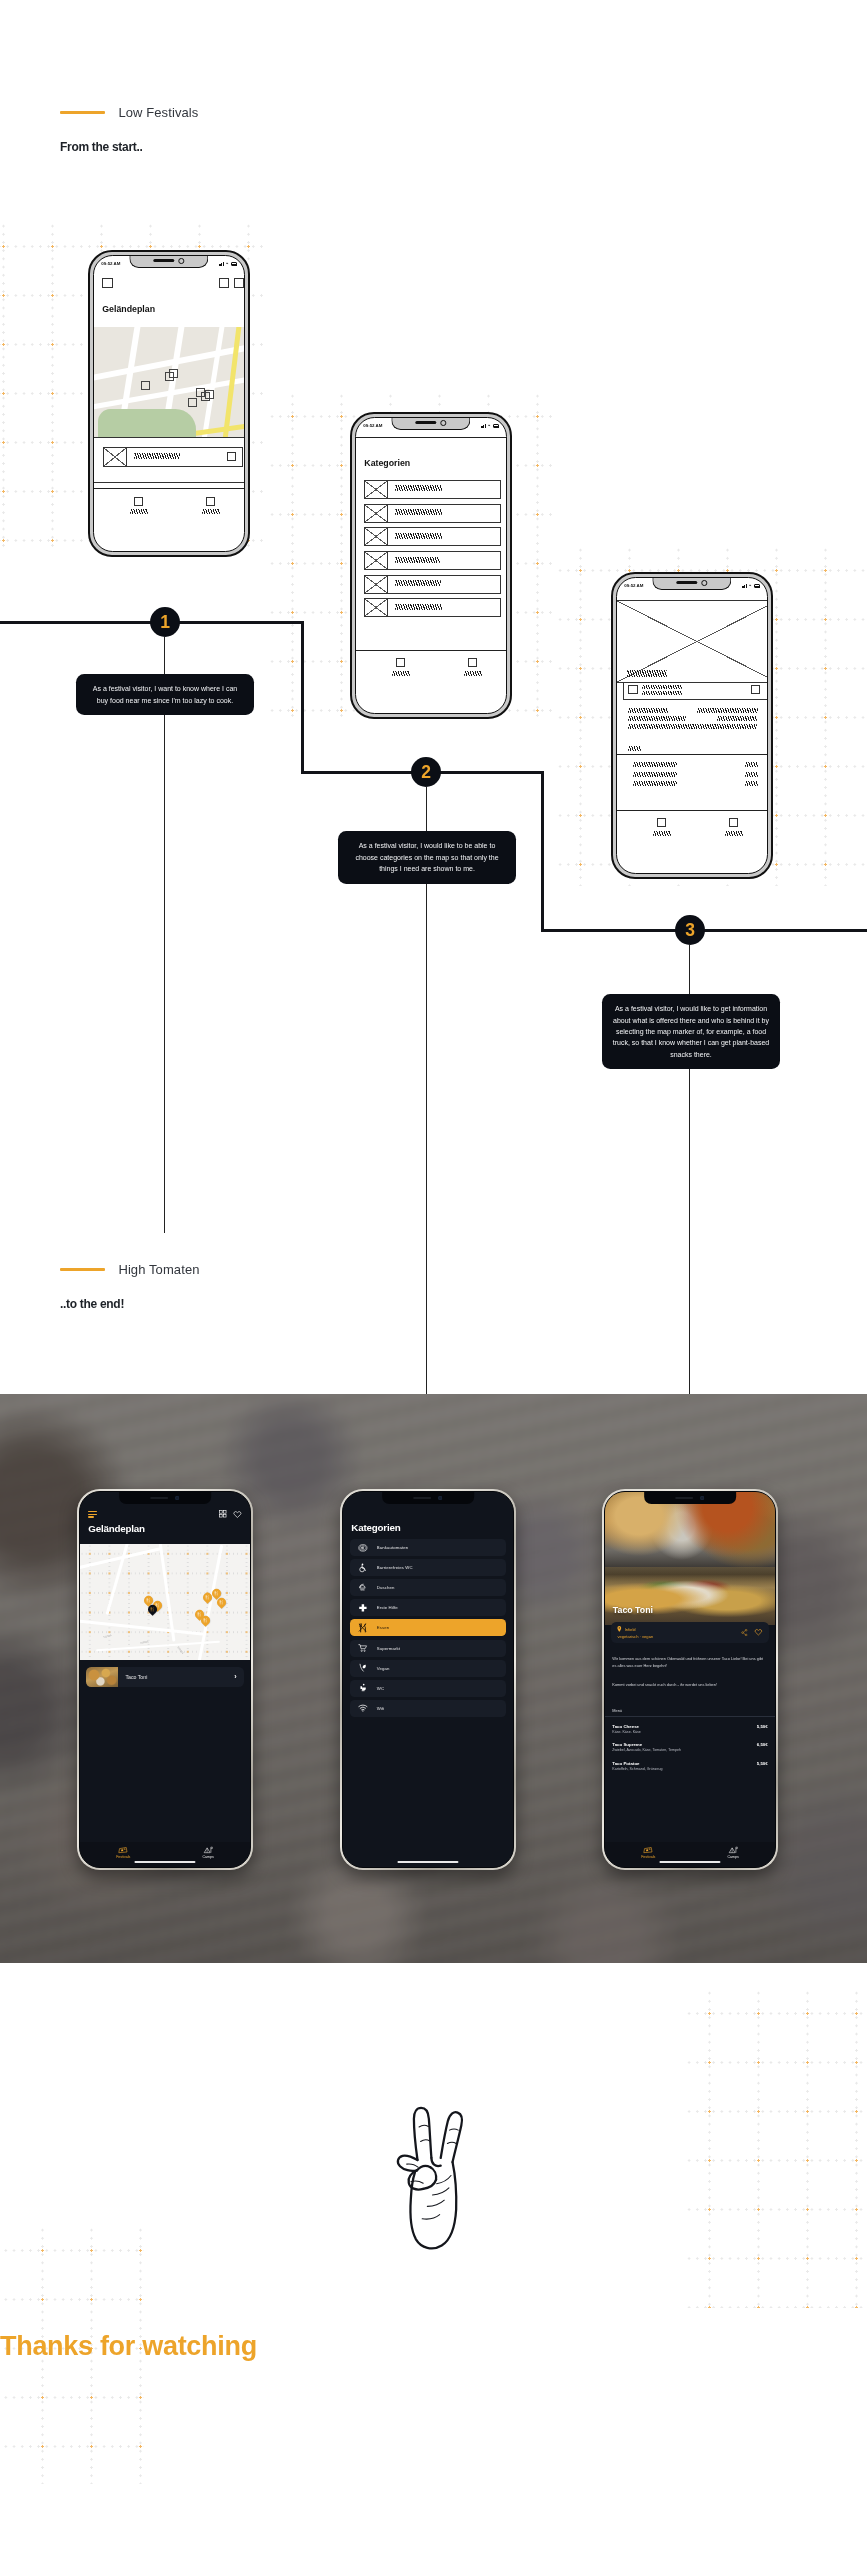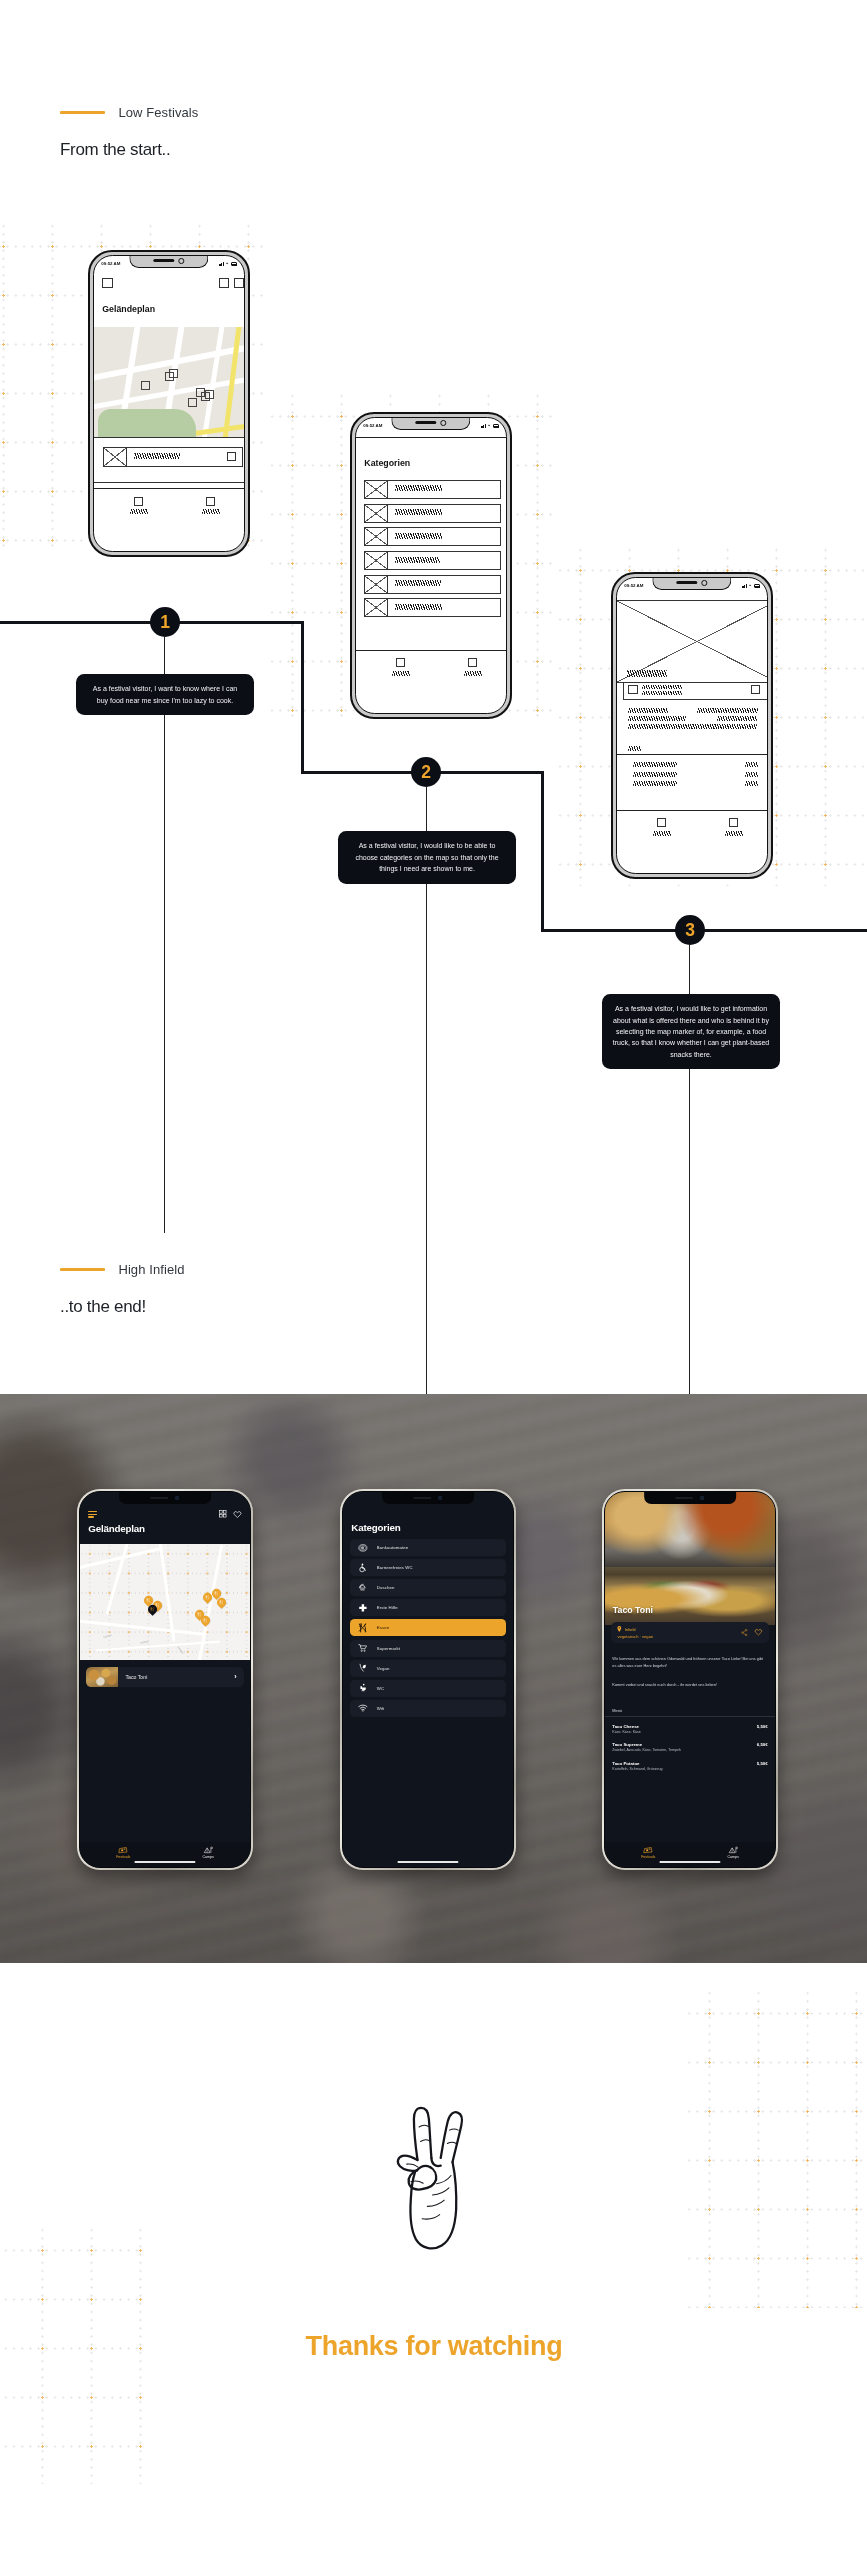--- a/index.html
+++ b/index.html
@@ -29,21 +29,21 @@
   .dotgrid-a { left:-20.6px;  top:222px;  width:289px; height:330px; }
   .dotgrid-b { left:268px;  top:392px;  width:289px; height:330px; }
   .dotgrid-c { left:556px; top:546px; width:330px; height:340px; }
   .dotgrid-d { left:685px; top:1989px; width:206px; height:319px; }
   .dotgrid-e { left:-31px;  top:2226px; width:175px; height:258px; }
 
   
   .eyebrow { position:absolute; display:flex; align-items:center; gap:13.4px; }
   .eyebrow .rule { width:45px; height:2.1px; background:#eda42a; border-radius:1px; }
   .eyebrow .lbl { font-size:13px; color:#32363d; letter-spacing:0.1px; }
-  .bigtitle { position:absolute; font-size:17px; font-weight:normal; color:#1d2127; letter-spacing:-0.3px; }
+  .bigtitle { position:absolute; font-size:12px; font-weight:bold; color:#1d2127; letter-spacing:-0.3px; }
 
   
   .hline { position:absolute; background:#111318; height:2.6px; }
   .vline { position:absolute; background:#111318; width:2.6px; }
   .thinline { position:absolute; background:#222; width:1px; }
 
   
   .stepnum {
     position:absolute; width:30px; height:30px; border-radius:50%;
     background:#0b0e15; color:#eda42a;
@@ -280,21 +280,21 @@
   .det-body { position:absolute; left:7.2px; right:7.2px; font-size:3.9px; color:#d5d7dc; line-height:1.75; }
   .menu-head { position:absolute; left:7.2px; font-size:3.9px; color:#d9dbe0; padding-bottom:2.6px; border-bottom:0.8px solid #eda42a; }
   .menu-rule { position:absolute; left:0; right:0; height:0.5px; background:#2a303c; }
   .menu-row { position:absolute; left:7.2px; right:7.2px; display:flex; justify-content:space-between; align-items:flex-start; }
   .menu-name { font-size:4.4px; font-weight:bold; color:#fff; }
   .menu-desc { font-size:3.6px; color:#b9bcc4; margin-top:1px; }
   .menu-price { font-size:4.4px; font-weight:bold; color:#fff; }
 
   
   .thanks {
-    position:absolute; width:100%; text-align:center;
+    position:absolute; width:100%; 
     font-size:27px; font-weight:bold; color:#eda42a; letter-spacing:-0.3px;
   }
   .handwrap { position:absolute; left:50%; transform:translateX(-50%); }
 </style>
 </head>
 <body>
 
 <div class="page">
 
   <div class="dotgrid dotgrid-a"></div>
@@ -496,21 +496,21 @@
         <div class="wf-box" style="left:40px; top:240px; width:8.8px; height:8.8px;"></div>
         <div class="wf-scribble" style="left:36px; top:253px; width:17.5px; height:4.6px;"></div>
         <div class="wf-box" style="left:112px; top:240px; width:8.8px; height:8.8px;"></div>
         <div class="wf-scribble" style="left:108px; top:253px; width:17.5px; height:4.6px;"></div>
       </div>
     </div>
   </div>
 
   <div class="eyebrow" style="left:60px; top:1262px;">
     <span class="rule"></span>
-    <span class="lbl">High Infield</span>
+    <span class="lbl">High Tomaten</span>
   </div>
   <div class="bigtitle" style="left:60px; top:1297px;">..to the end!</div>
 
   <div class="crowdband" style="top:1394px; height:569px;">
     <div class="crowd-img"></div>
     <div class="crowd-tint"></div>
   </div>
 
   <div class="hf-phone" style="left:77px; top:1489px; width:176px; height:381px;">
     <div class="hf-frame">

